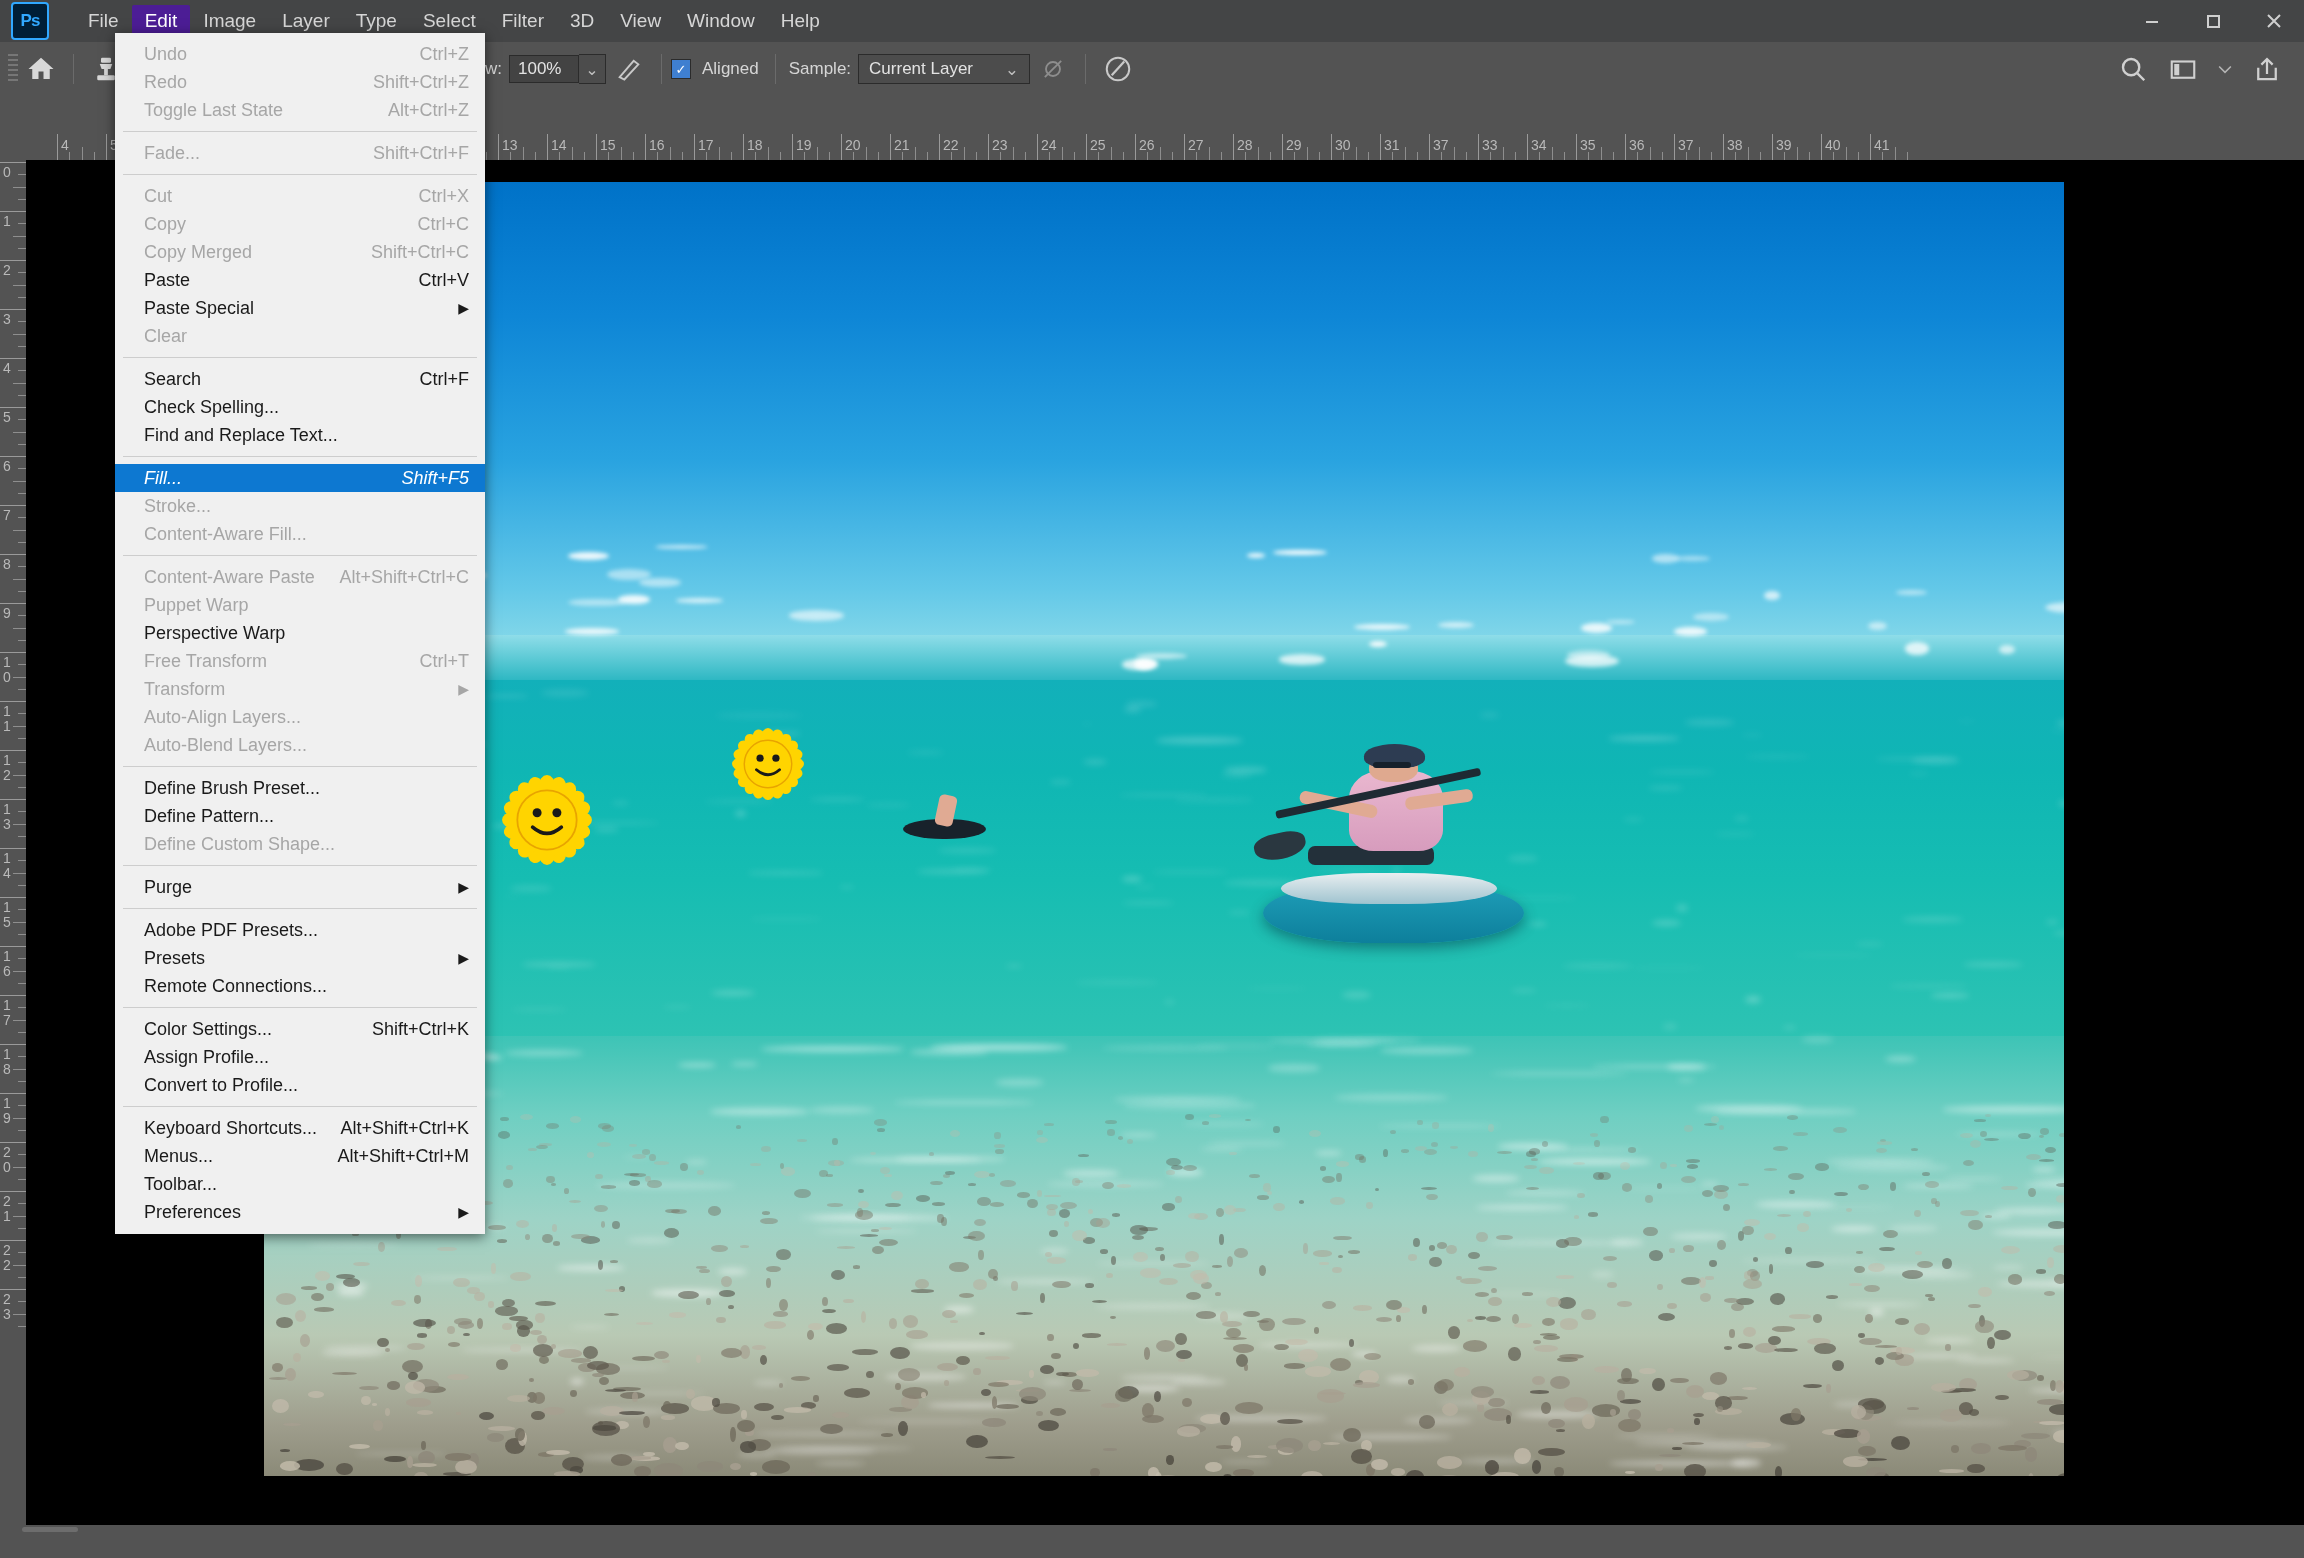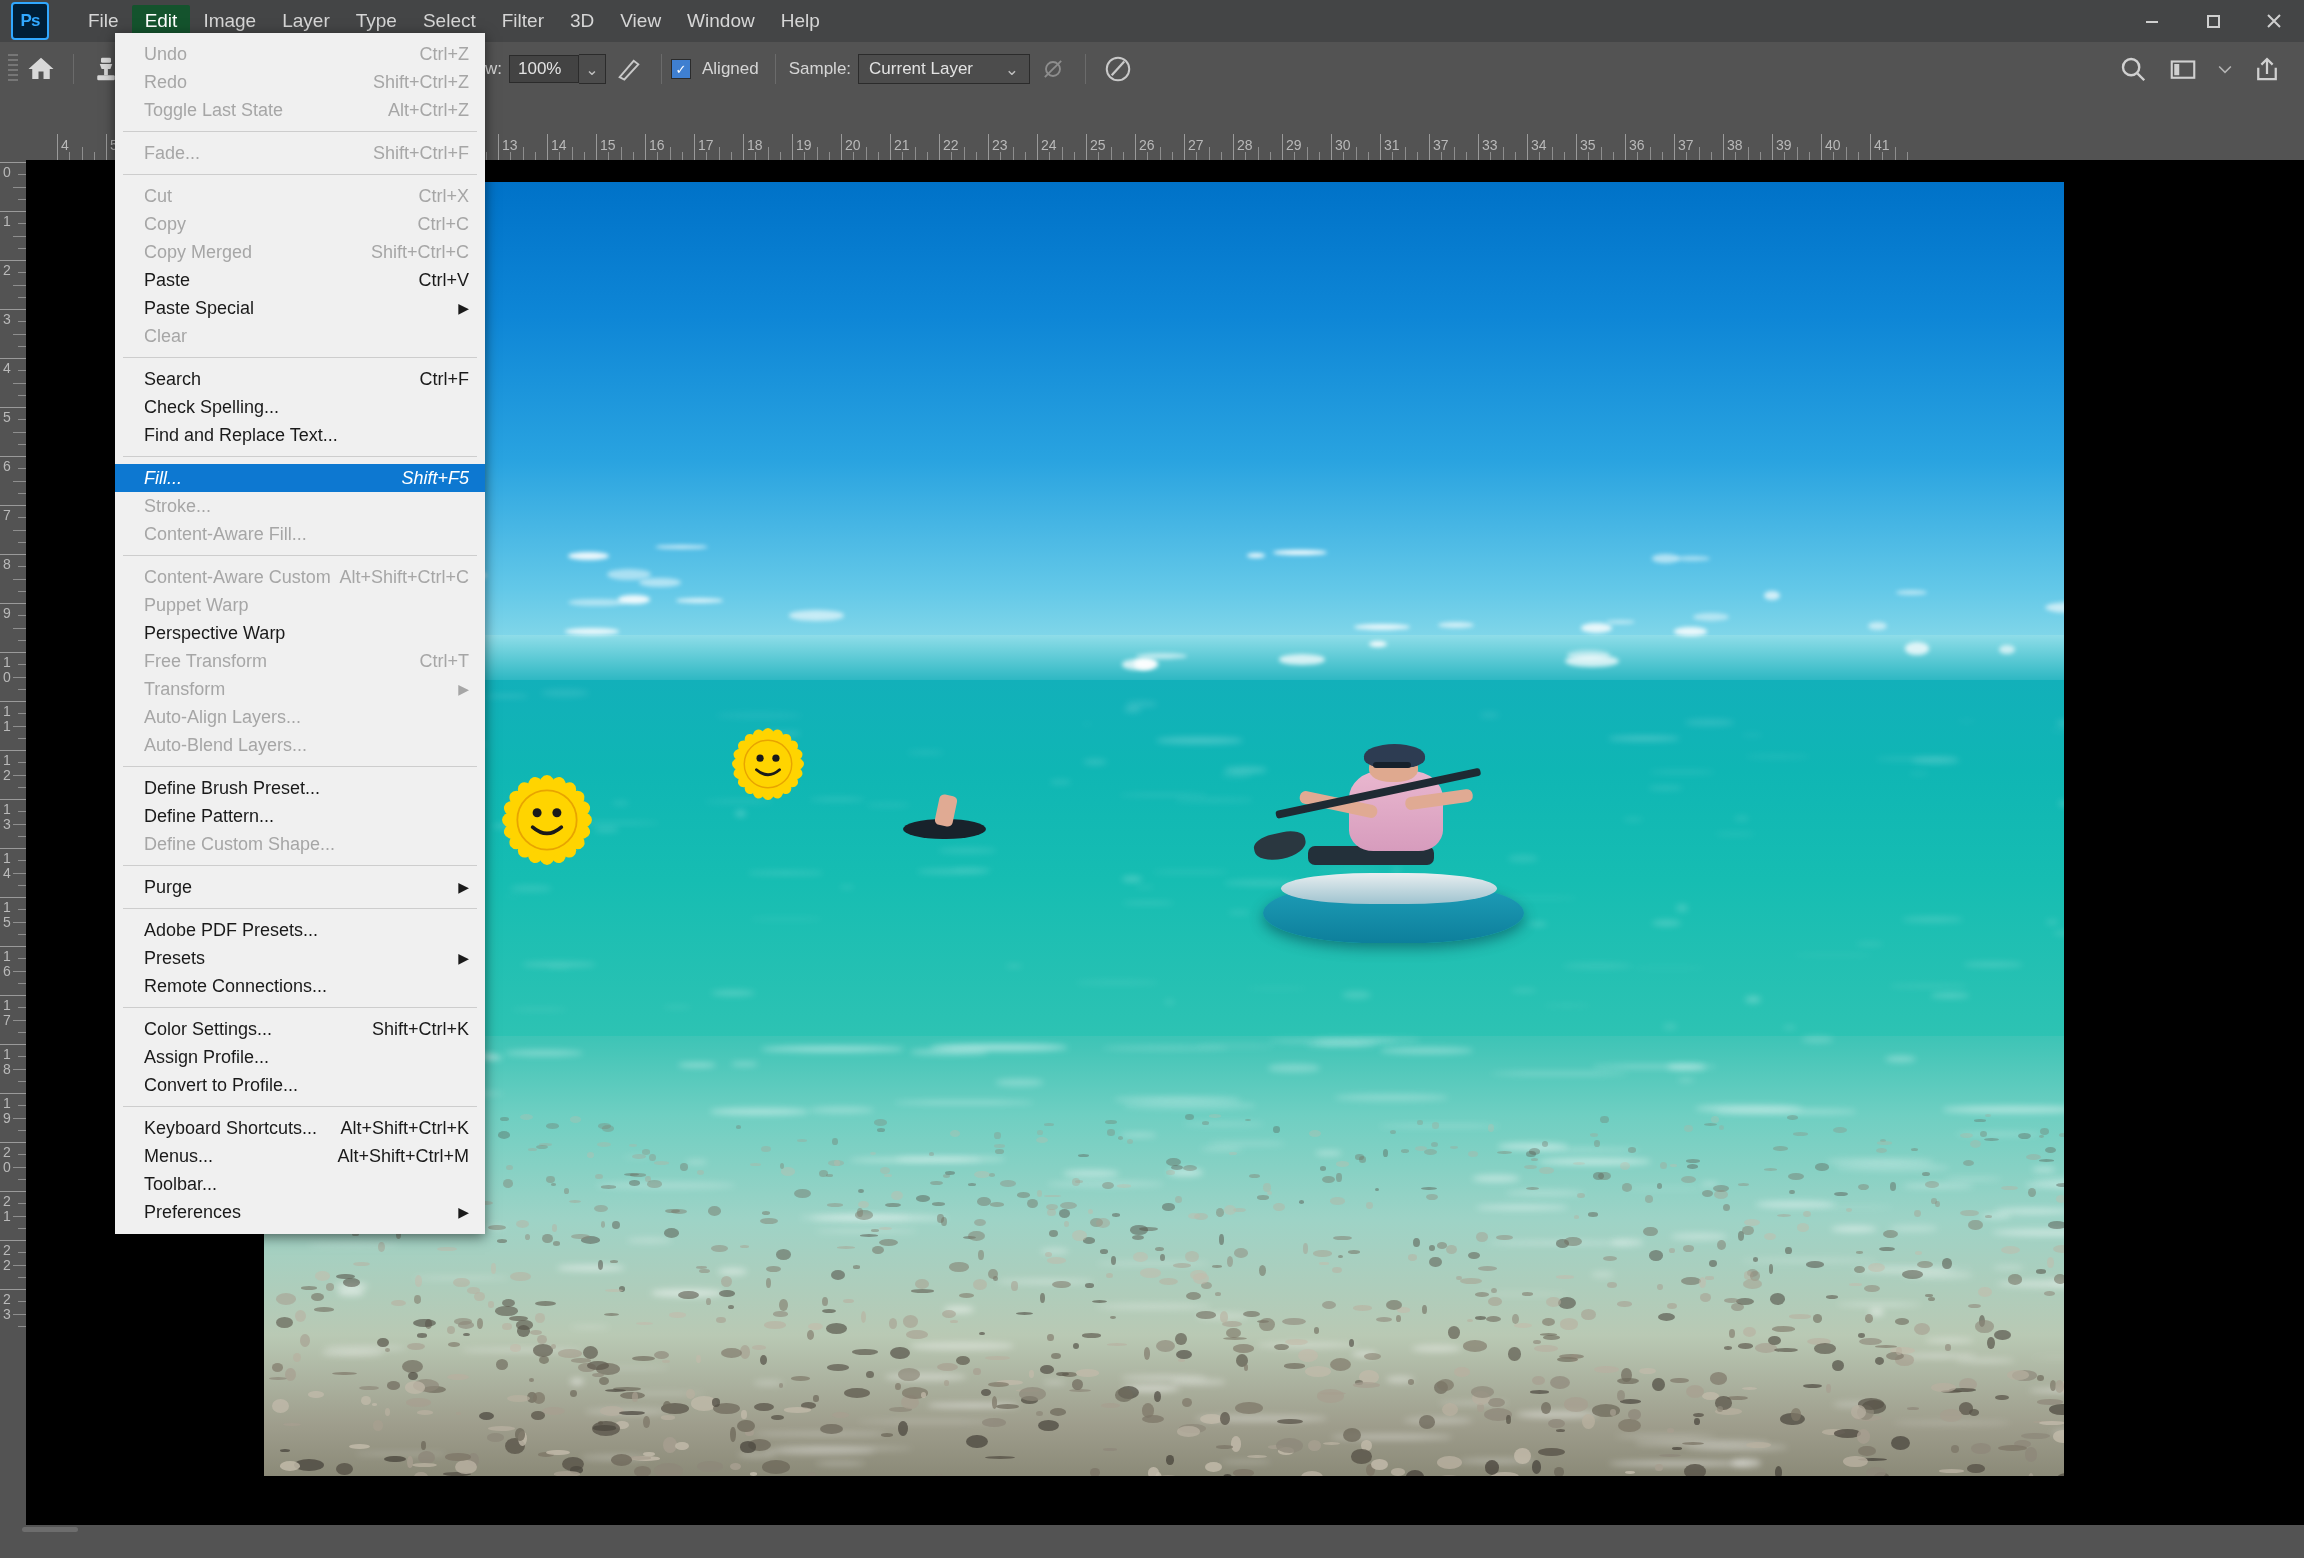--- a/index.html
+++ b/index.html
@@ -5,21 +5,21 @@
   html,body{margin:0;padding:0;background:#1e1e1e;}
   body{width:2304px;height:1558px;overflow:hidden;font-family:"Liberation Sans",sans-serif;}
   #app{position:relative;width:2304px;height:1558px;background:#535353;}
 
   
   .titlebar{position:absolute;left:0;top:0;width:2304px;height:42px;background:#444546;display:flex;align-items:center;}
   .ps-logo{width:34px;height:34px;margin-left:11px;border:2px solid #31a8ff;border-radius:4px;background:#001e36;
            color:#31a8ff;font-size:17px;font-weight:bold;display:flex;align-items:center;justify-content:center;letter-spacing:-1px;}
   .menubar{display:flex;align-items:center;margin-left:26px;height:42px;}
   .menu-top{padding:6px 13px;color:#d6d6d6;font-size:19px;line-height:20px;border-radius:2px;}
-  .menu-top.active{background:#14532d;color:#ffffff;}
+  .menu-top.active{background:#4c1d95;color:#ffffff;}
   .wincontrols{position:absolute;right:0;top:0;height:42px;display:flex;}
   .wc{width:61px;height:42px;display:flex;align-items:center;justify-content:center;color:#cfcfcf;font-size:17px;}
   .wc svg{display:block;}
 
   
   .optionsbar{position:absolute;left:0;top:42px;width:2304px;height:54px;background:#535353;display:flex;align-items:center;}
   .ob-grip{width:10px;height:30px;margin-left:8px;
       background:repeating-linear-gradient(to bottom,#8a8a8a 0 2px,transparent 2px 5px);opacity:.65;}
   .ob-icon{width:46px;height:46px;display:flex;align-items:center;justify-content:center;color:#d0d0d0;}
   .ob-sep{width:1px;height:30px;background:#6b6b6b;margin:0 9px;}
@@ -1915,21 +1915,21 @@
         <span class="sc">Shift+F5</span>
       </div>
       <div class="mi dis">
         <span class="lbl">Stroke...</span>
       </div>
       <div class="mi dis">
         <span class="lbl">Content-Aware Fill...</span>
       </div>
       <div class="msep"></div>
       <div class="mi dis">
-        <span class="lbl">Content-Aware Custom</span>
+        <span class="lbl">Content-Aware Paste</span>
         <span class="sc">Alt+Shift+Ctrl+C</span>
       </div>
       <div class="mi dis">
         <span class="lbl">Puppet Warp</span>
       </div>
       <div class="mi">
         <span class="lbl">Perspective Warp</span>
       </div>
       <div class="mi dis">
         <span class="lbl">Free Transform</span>

